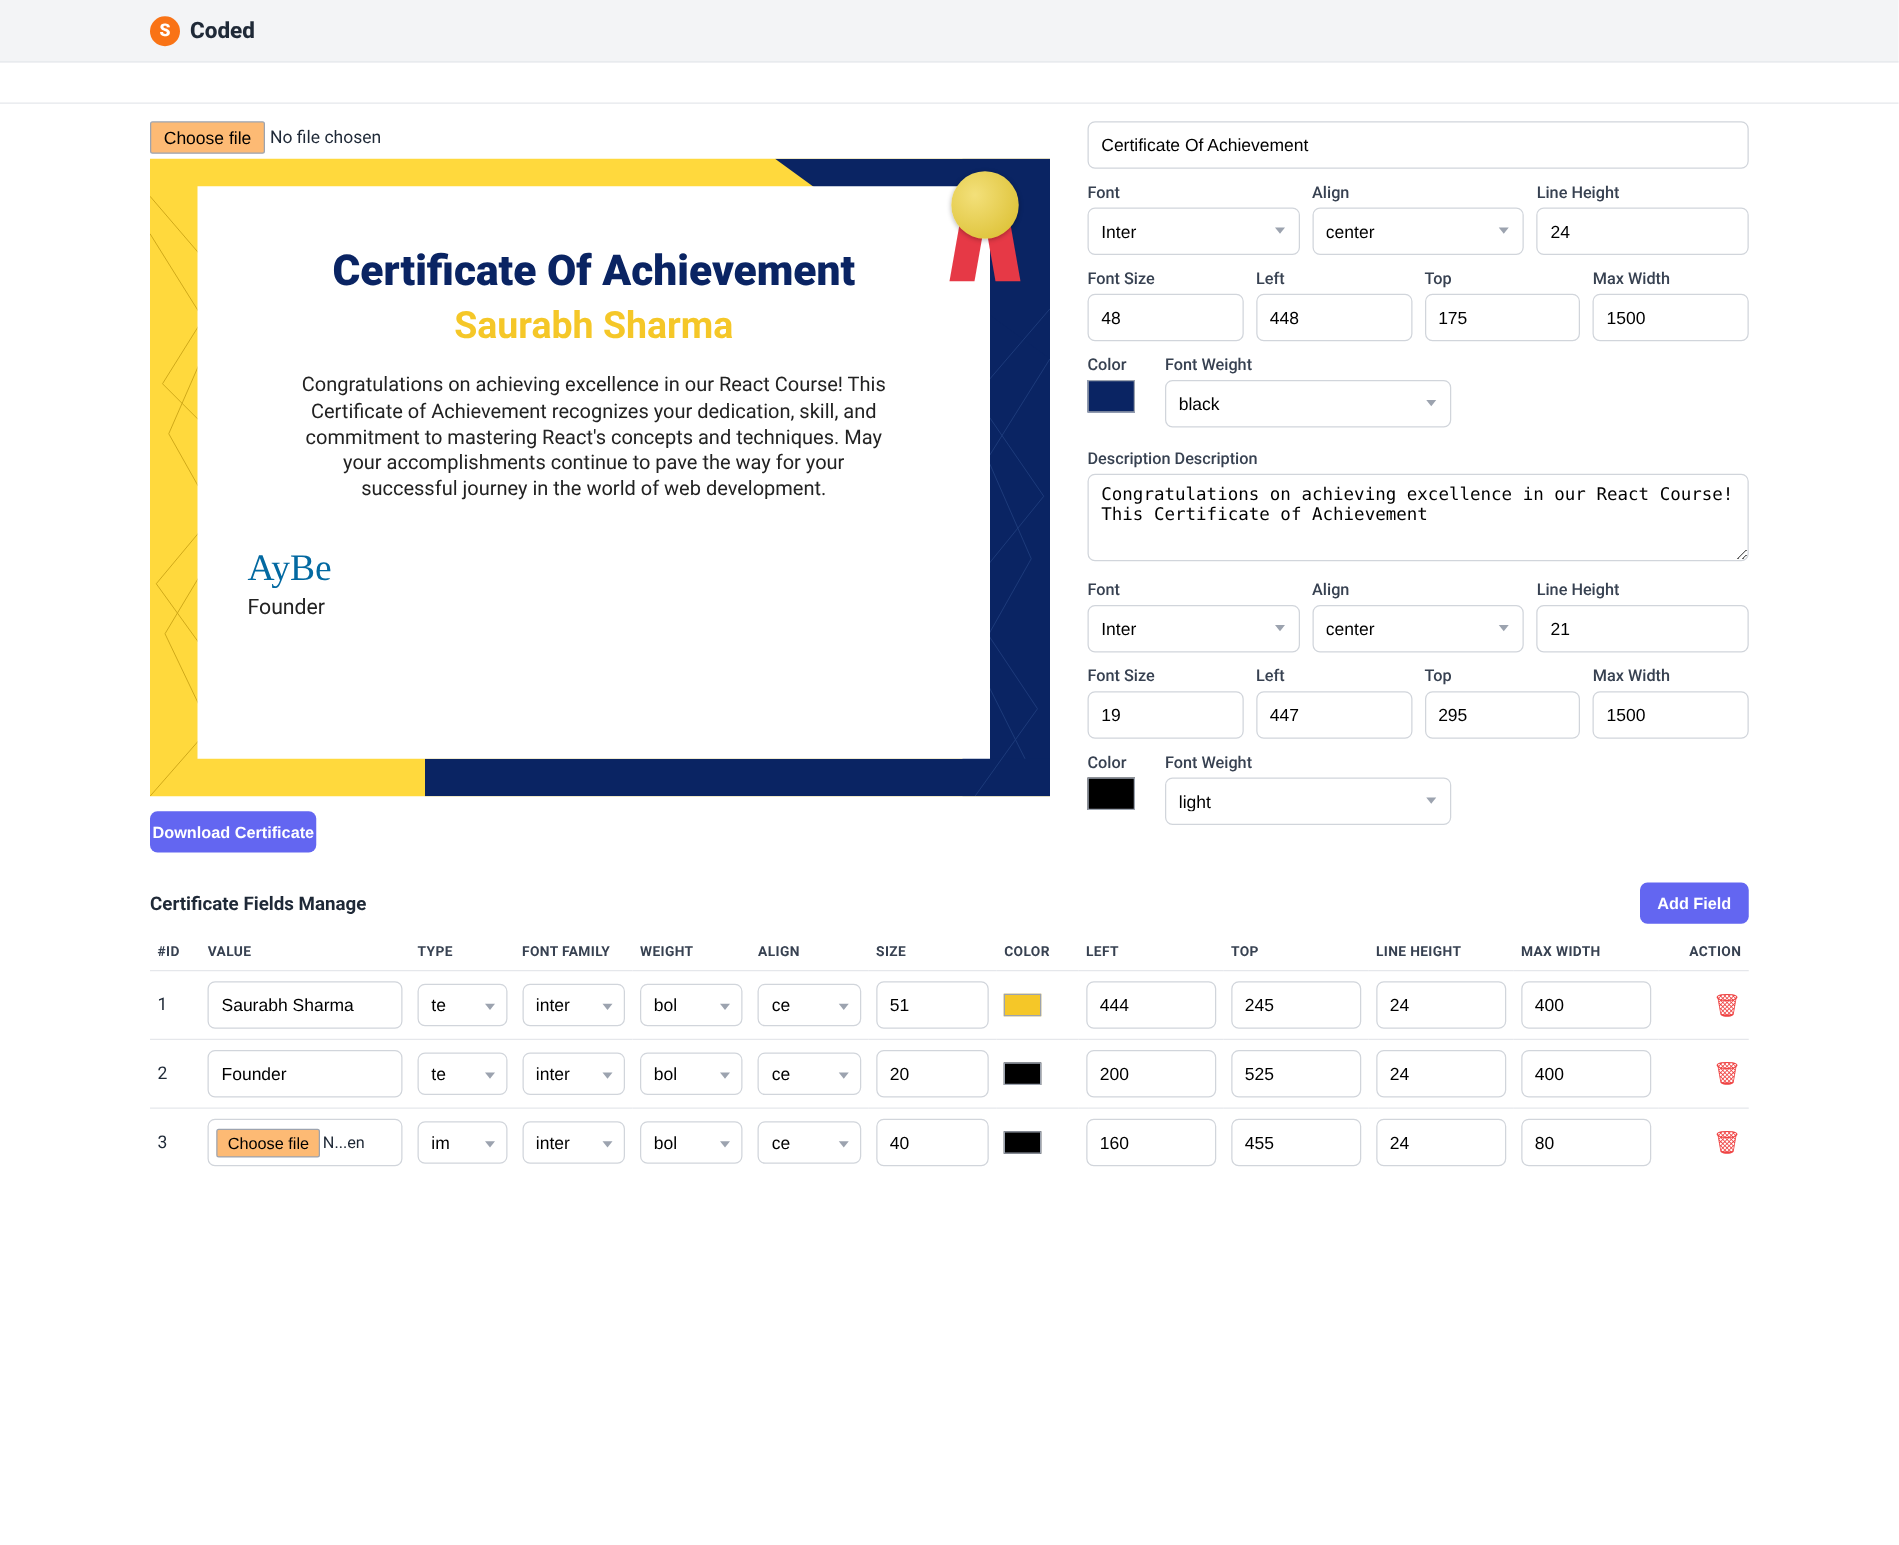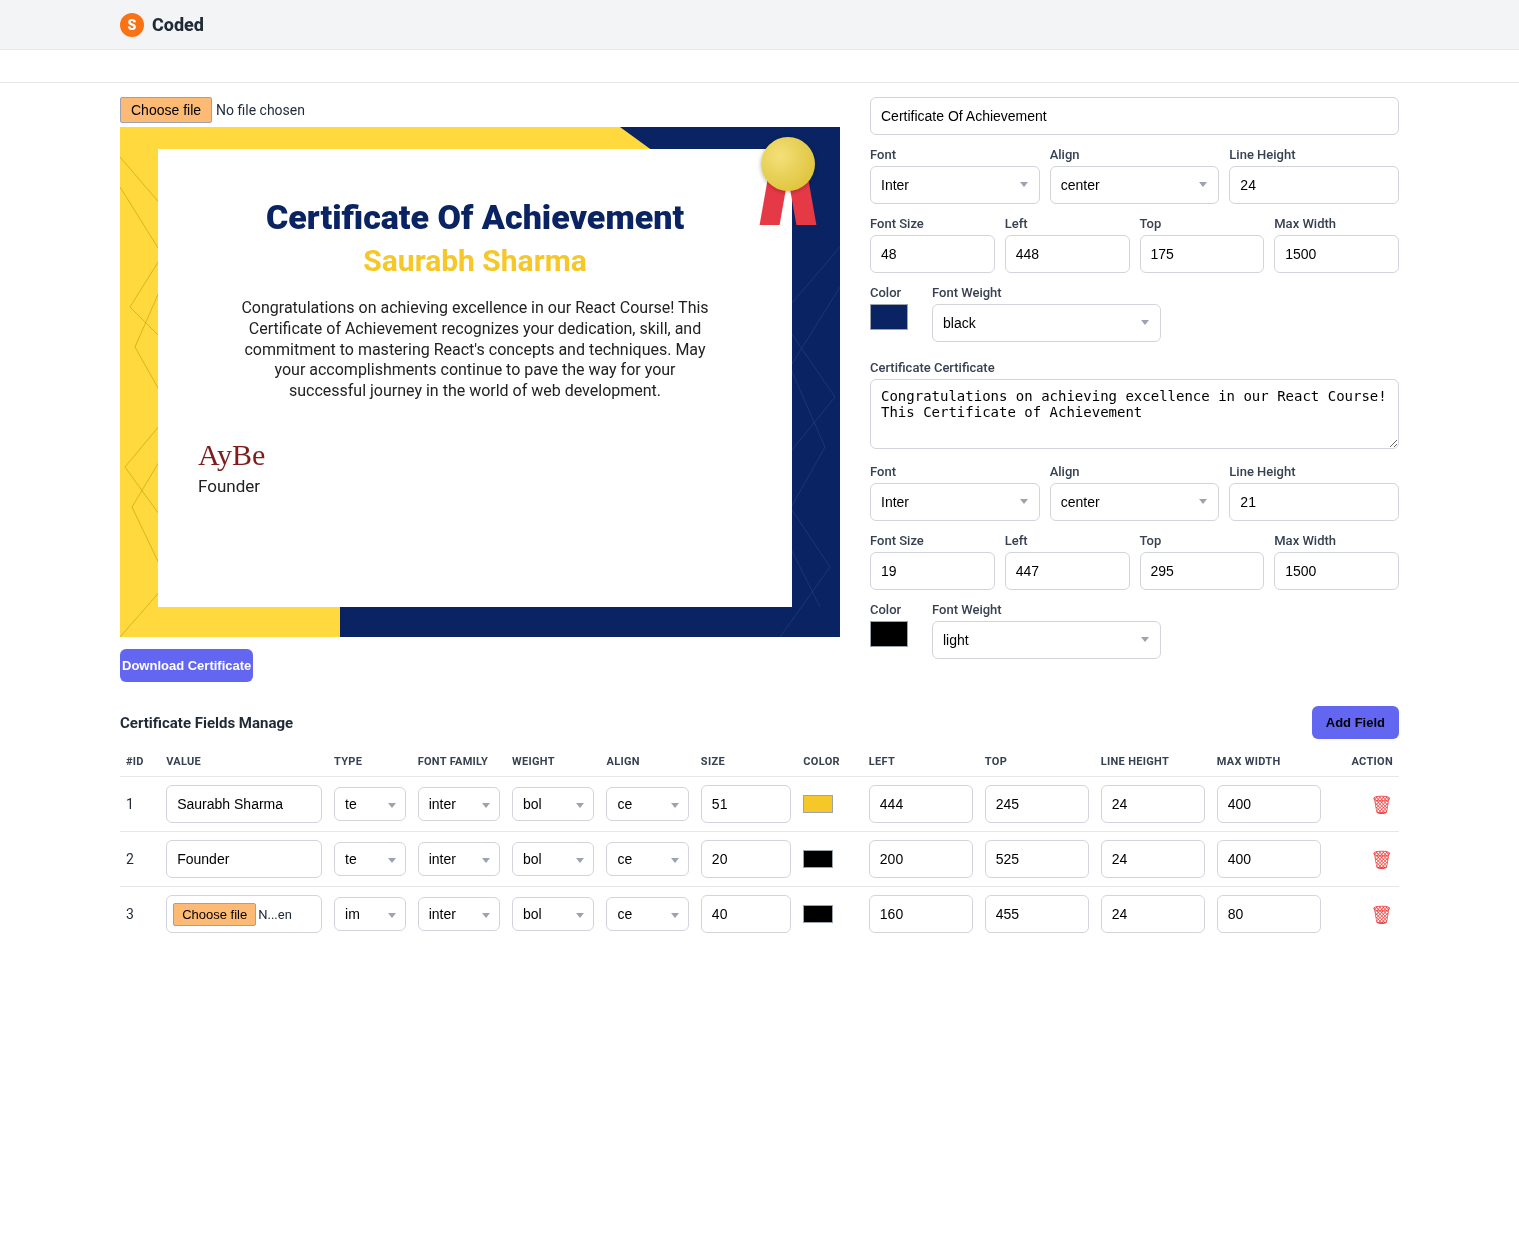--- a/index.html
+++ b/index.html
@@ -16,42 +16,42 @@
   .file-status{font-size:14px;}
   .cert-canvas{position:relative;width:720px;height:510px;overflow:hidden;background:#ffd93d;}
   .cert-blue-tr{position:absolute;top:0;right:0;width:0;height:0;border-left:220px solid transparent;border-top:160px solid #0a2463;}
   .cert-blue-right{position:absolute;top:0;right:0;width:70px;height:100%;background:#0a2463;}
   .cert-blue-bottom{position:absolute;bottom:0;right:0;width:500px;height:30px;background:#0a2463;}
   .cert-lines{position:absolute;inset:0;pointer-events:none;}
   .cert-white{position:absolute;background:#fff;left:38px;top:22px;right:48px;bottom:30px;padding:40px;}
   .cert-title{text-align:center;font-size:34px;font-weight:900;color:#0a2463;margin-top:8px;}
   .cert-name{text-align:center;font-size:30px;font-weight:700;color:#f5c728;margin-top:6px;}
   .cert-desc{text-align:center;font-size:16px;line-height:1.3;color:#222;margin:20px auto 0;max-width:470px;}
-  .cert-sig{margin-top:36px;font-family:"Brush Script MT",cursive;font-size:30px;color:#7f1d1d;}
+  .cert-sig{margin-top:36px;font-family:"Brush Script MT",cursive;font-size:30px;color:#0369a1;}
   .cert-founder{font-size:17px;color:#222;margin-top:4px;}
   .ribbon{position:absolute;top:10px;right:18px;width:68px;height:100px;}
   .ribbon-circle{width:54px;height:54px;border-radius:50%;background:radial-gradient(circle at 35% 35%,#f3e07a,#d9bc2a);box-shadow:0 1px 4px rgba(0,0,0,0.3);position:relative;z-index:2;margin:0 auto;}
   .ribbon-tail{position:absolute;top:38px;width:20px;height:50px;background:#e63946;z-index:1;}
   .ribbon-tail.l{left:10px;transform:skewX(-10deg);}
   .ribbon-tail.r{right:10px;transform:skewX(10deg);}
   .btn-primary{background:#6366f1;color:#fff;border:none;padding:9px 2px;border-radius:6px;font-weight:600;font-size:13px;cursor:pointer;margin-top:12px;}
   .right-col{flex:1;min-width:0;}
   .field-label{font-size:13px;font-weight:500;color:#374151;margin-bottom:4px;display:block;}
   .txt-input, .sel{width:100%;border:1px solid #d1d5db;border-radius:6px;padding:8px 10px;font-size:14px;background:#fff;height:38px;}
   .txt-area{width:100%;border:1px solid #d1d5db;border-radius:6px;padding:8px 10px;font-size:14px;background:#fff;height:70px;resize:vertical;}
   .sel-wrap{position:relative;}
   .sel-wrap::after{content:"";position:absolute;right:12px;top:16px;width:0;height:0;border-left:4px solid transparent;border-right:4px solid transparent;border-top:5px solid #9ca3af;pointer-events:none;}
   .sel{-webkit-appearance:none;appearance:none;padding-right:28px;}
   .row{display:flex;gap:10px;margin-bottom:12px;}
   .row>.col{flex:1;min-width:0;}
   .color-swatch{width:38px;height:26px;border:1px solid #9ca3af;}
   .section-gap{margin-top:18px;}
   .table-header-row{display:flex;justify-content:space-between;align-items:center;margin:24px 0 8px;}
   .table-title{font-weight:700;font-size:15px;}
-  .add-btn{background:#6366f1;color:#000000;border:none;padding:9px 14px;border-radius:6px;font-weight:600;font-size:13px;cursor:pointer;}
+  .add-btn{background:#6366f1;color:#ffffff;border:none;padding:9px 14px;border-radius:6px;font-weight:600;font-size:13px;cursor:pointer;}
   table{width:100%;border-collapse:collapse;}
   th{text-align:left;font-size:11px;font-weight:700;color:#374151;text-transform:uppercase;letter-spacing:0.3px;padding:8px 6px;}
   td{padding:8px 6px;border-top:1px solid #e5e7eb;vertical-align:middle;}
   .tbl-input{border:1px solid #d1d5db;border-radius:6px;padding:7px 10px;font-size:14px;width:100%;height:38px;background:#fff;}
   .tbl-sel-wrap{position:relative;}
   .tbl-sel-wrap::after{content:"";position:absolute;right:10px;top:16px;width:0;height:0;border-left:4px solid transparent;border-right:4px solid transparent;border-top:5px solid #9ca3af;pointer-events:none;}
   .tbl-sel{-webkit-appearance:none;appearance:none;border:1px solid #d1d5db;border-radius:6px;padding:7px 24px 7px 10px;font-size:14px;width:100%;height:34px;background:#fff;}
   .swatch-sm{width:30px;height:18px;border:1px solid #9ca3af;display:inline-block;vertical-align:middle;}
   .trash{color:#ef4444;font-size:18px;}
   .divider{border:none;border-top:1px solid #e5e7eb;margin:14px -120px 0;}
@@ -142,21 +142,21 @@
           </div>
         <div class="col">
             <label class="field-label">Font Weight</label>
             <div class="sel-wrap"><select class="sel"><option>black</option></select></div>
           </div>
         <div class="col"></div>
       </div>
 
       
       <div class="section-gap">
-        <label class="field-label">Certificate Certificate</label>
+        <label class="field-label">Description Description</label>
         <textarea class="txt-area" style="">Congratulations on achieving excellence in our React Course! This Certificate of Achievement</textarea>
       </div>
       <div class="row" style="margin-top:12px;">
         <div class="col">
             <label class="field-label">Font</label>
             <div class="sel-wrap"><select class="sel"><option>Inter</option></select></div>
           </div>
         <div class="col">
             <label class="field-label">Align</label>
             <div class="sel-wrap"><select class="sel"><option>center</option></select></div>

